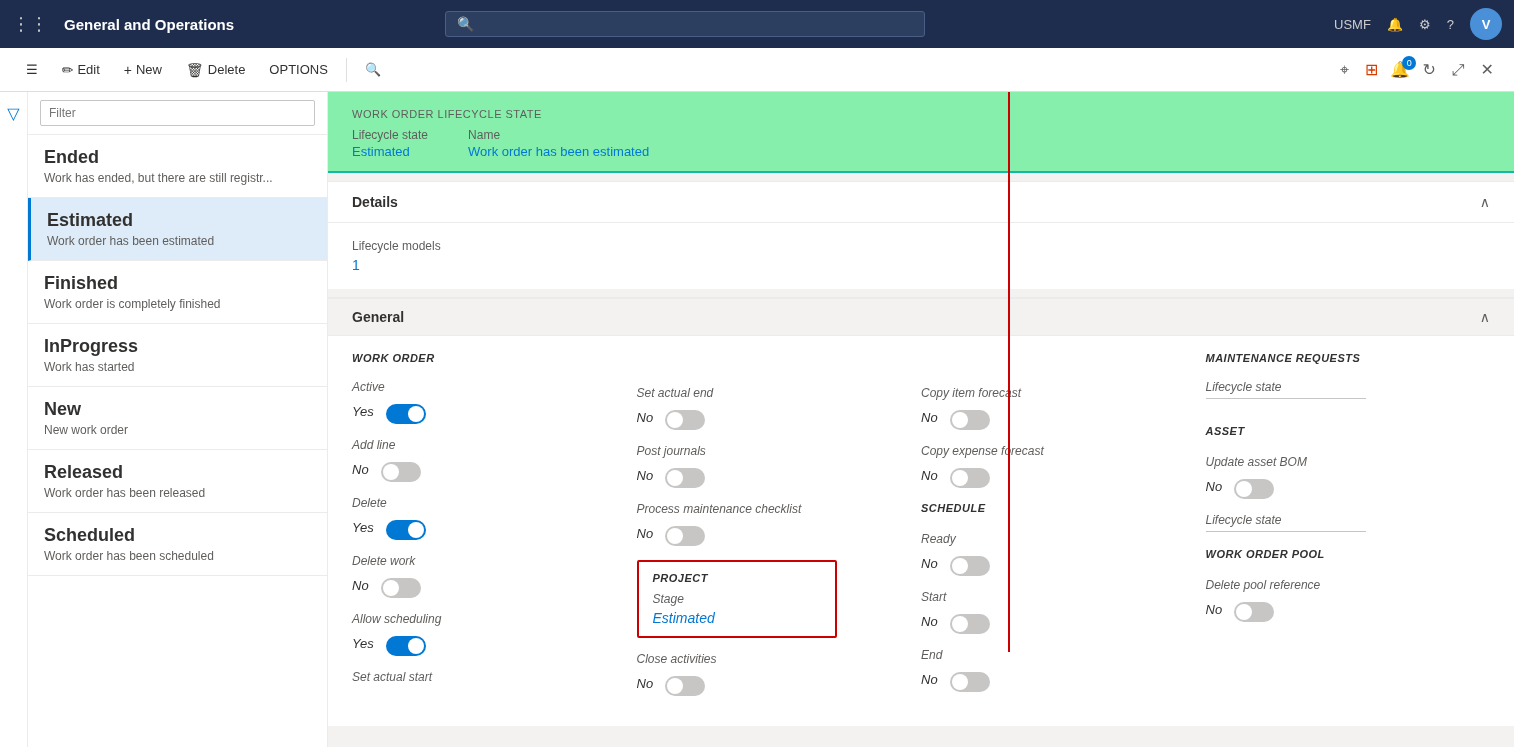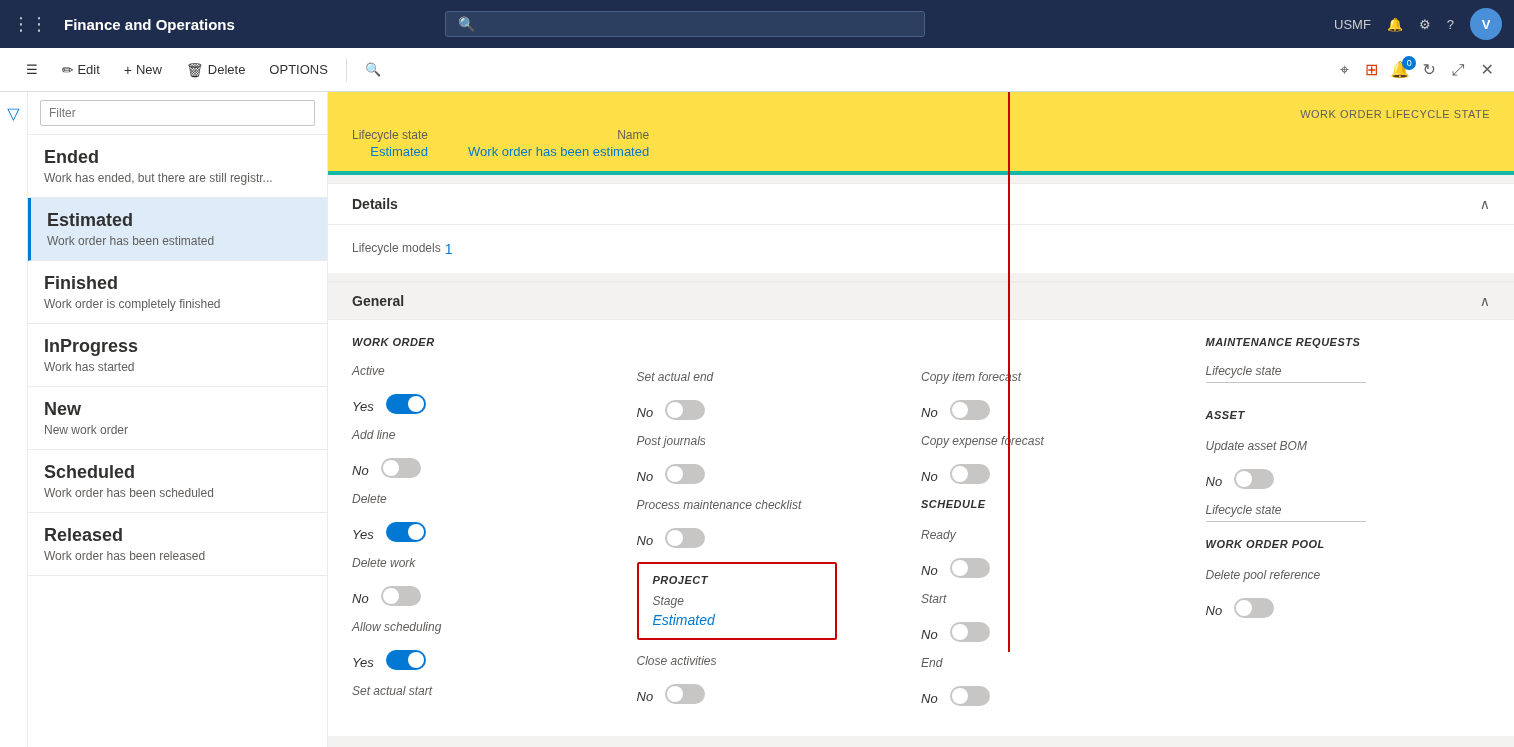--- a/index.html
+++ b/index.html
@@ -107,24 +107,23 @@
     }
     .list-item.selected { background: #deecf9; border-left: 3px solid #0078d4; }
     .list-item-title { font-size: 18px; font-weight: 600; color: #323130; margin-bottom: 3px; }
     .list-item-sub { font-size: 12px; color: #605e5c; }
 
     
     .right-content { flex: 1; overflow-y: auto; background: #f3f2f1; padding: 0; }
 
     
     .wo-header {
-      background: #fde047;
+      background: #86efac;
       padding: 16px 24px 12px;
-      border-bottom: 4px solid #14b8a6;
-      text-align: right;
+      border-bottom: 2px solid #14b8a6;
     }
     .wo-header-label { font-size: 11px; color: #605e5c; text-transform: uppercase; letter-spacing: 0.5px; margin-bottom: 8px; }
     .wo-header-grid { display: flex; gap: 40px; align-items: flex-start; }
     .wo-field label { font-size: 12px; color: #605e5c; margin-bottom: 2px; display: block; }
     .wo-field .value { font-size: 13px; color: #0078d4; font-weight: 500; }
 
     
     .section {
       background: #fff;
       margin: 8px 0;
@@ -135,21 +134,21 @@
       align-items: center;
       justify-content: space-between;
       padding: 12px 24px;
       cursor: pointer;
       border-bottom: 1px solid #edebe9;
     }
     .section-title { font-size: 14px; font-weight: 600; color: #323130; }
     .section-body { padding: 16px 24px; }
 
     
-    .details-field { display: flex; gap: 4px; }
+    .details-field { display: flex; flex-direction: column; gap: 4px; }
     .details-field label { font-size: 12px; color: #605e5c; }
     .details-value { font-size: 14px; color: #0078d4; font-weight: 500; }
 
     
     .general-grid {
       display: grid;
       grid-template-columns: 1fr 1fr 1fr 1fr;
       gap: 0;
     }
     .gen-col { padding: 0 24px 0 0; font-style: italic; }
@@ -160,21 +159,21 @@
       text-transform: uppercase;
       letter-spacing: 0.5px;
       margin-bottom: 12px;
       padding-bottom: 4px;
     }
     .field-row { margin-bottom: 14px; }
     .field-label { font-size: 12px; color: #605e5c; margin-bottom: 3px; }
     .field-value { font-size: 13px; color: #323130; }
 
     
-    .toggle-wrap { display: flex; align-items: flex-end; gap: 12px; margin-top: 16px; }
+    .toggle-wrap { display: flex; align-items: flex-start; gap: 12px; margin-top: 10px; }
     .toggle {
       width: 40px;
       height: 20px;
       border-radius: 10px;
       background: #c8c6c4;
       position: relative;
       cursor: pointer;
       flex-shrink: 0;
     }
     .toggle.on { background: #0078d4; }
@@ -238,21 +237,21 @@
       border-top: 1px solid #edebe9;
       border-bottom: 1px solid #edebe9;
       cursor: pointer;
     }
   </style>
 </head>
 <body>
 
 <div class="top-nav">
   <span class="nav-grid-icon">⋮⋮</span>
-  <span class="nav-title">Finance and Operations</span>
+  <span class="nav-title">General and Operations</span>
   <div class="search-bar">
     <span style="color:#aab; font-size:14px;">🔍</span>
   </div>
   <div class="nav-right">
     <span class="nav-icon" style="color:#ccc; font-size:13px;">USMF</span>
     <span class="nav-icon notif-badge" style="position:relative;">🔔</span>
     <span class="nav-icon">⚙</span>
     <span class="nav-icon">?</span>
     <div class="avatar">V</div>
   </div>
@@ -320,26 +319,26 @@
           </div>
           <div class="list-item">
             <div class="list-item-title">InProgress</div>
             <div class="list-item-sub">Work has started</div>
           </div>
           <div class="list-item">
             <div class="list-item-title">New</div>
             <div class="list-item-sub">New work order</div>
           </div>
           <div class="list-item">
+            <div class="list-item-title">Released</div>
+            <div class="list-item-sub">Work order has been released</div>
+          </div>
+          <div class="list-item">
             <div class="list-item-title">Scheduled</div>
             <div class="list-item-sub">Work order has been scheduled</div>
-          </div>
-          <div class="list-item">
-            <div class="list-item-title">Released</div>
-            <div class="list-item-sub">Work order has been released</div>
           </div>
         </div>
       </div>
     </div>
   </div>
 
   <div class="right-content">
     <div class="right-inner">
 
       <div class="red-line-overlay"></div>

